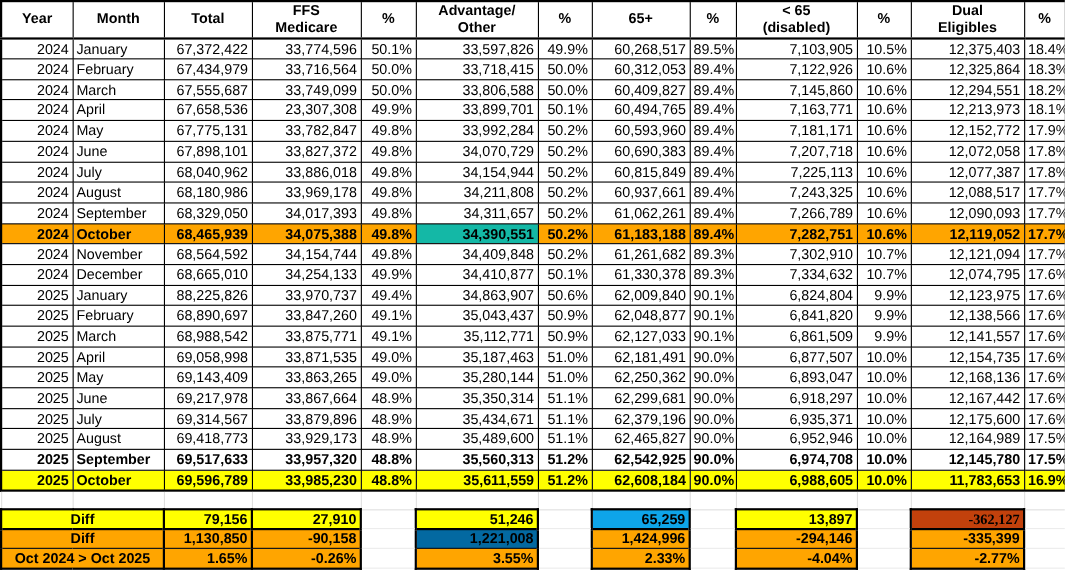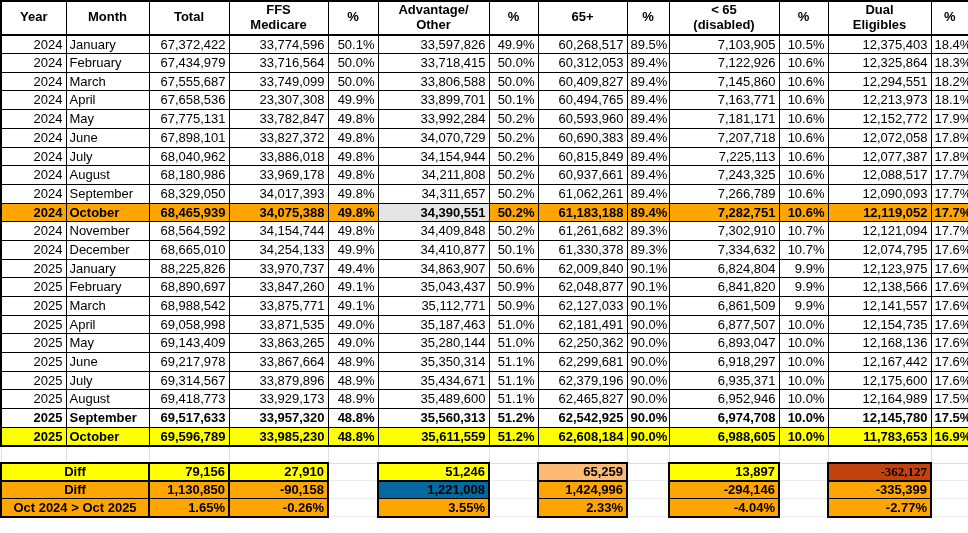--- a/index.html
+++ b/index.html
@@ -209,21 +209,21 @@
           <td class="num">10.6%</td>
           <td class="num">12,090,093</td>
           <td class="num">17.7%</td>
         </tr>
         <tr class="data bold" style="background: rgb(255, 165, 0);">
           <td class="num" style="background: rgb(255, 165, 0);">2024</td>
           <td class="txt" style="background: rgb(255, 165, 0);">October</td>
           <td class="num" style="background: rgb(255, 165, 0);">68,465,939</td>
           <td class="num" style="background: rgb(255, 165, 0);">34,075,388</td>
           <td class="num" style="background: rgb(255, 165, 0);">49.8%</td>
-          <td class="num" style="background: #e5e5e5;">34,390,551</td>
+          <td class="num" style="background: #14b8a6;">34,390,551</td>
           <td class="num" style="background: rgb(255, 165, 0);">50.2%</td>
           <td class="num" style="background: rgb(255, 165, 0);">61,183,188</td>
           <td class="num" style="background: rgb(255, 165, 0);">89.4%</td>
           <td class="num" style="background: rgb(255, 165, 0);">7,282,751</td>
           <td class="num" style="background: rgb(255, 165, 0);">10.6%</td>
           <td class="num" style="background: rgb(255, 165, 0);">12,119,052</td>
           <td class="num" style="background: rgb(255, 165, 0);">17.7%</td>
         </tr>
         <tr class="data">
           <td class="num">2024</td>
@@ -439,21 +439,21 @@
           <td></td>
           <td></td>
         </tr>
         <tr class="sumrow">
           <td colspan="2" class="sum sum-label b-top" style="background: rgb(255, 255, 0);">Diff</td>
           <td class="sum num b-top" style="background: rgb(255, 255, 0);">79,156</td>
           <td class="sum num b-top" style="background: rgb(255, 255, 0);">27,910</td>
           <td class="blank"></td>
           <td class="sum num b-top" style="background: rgb(255, 255, 0);">51,246</td>
           <td class="blank"></td>
-          <td class="sum num b-top" style="background: #fdba74;">65,259</td>
+          <td class="sum num b-top" style="background: #0ea5e9;">65,259</td>
           <td class="blank"></td>
           <td class="sum num b-top" style="background: rgb(255, 255, 0);">13,897</td>
           <td class="blank"></td>
           <td class="sum num b-top" style="background: #c2410c; font-family: Liberation Serif, serif;">-362,127</td>
           <td class="blank"></td>
         </tr>
         <tr class="sumrow">
           <td colspan="2" class="sum sum-label b-top" style="background: rgb(255, 165, 0);">Diff</td>
           <td class="sum num b-top" style="background: rgb(255, 165, 0);">1,130,850</td>
           <td class="sum num b-top" style="background: rgb(255, 165, 0);">-90,158</td>

